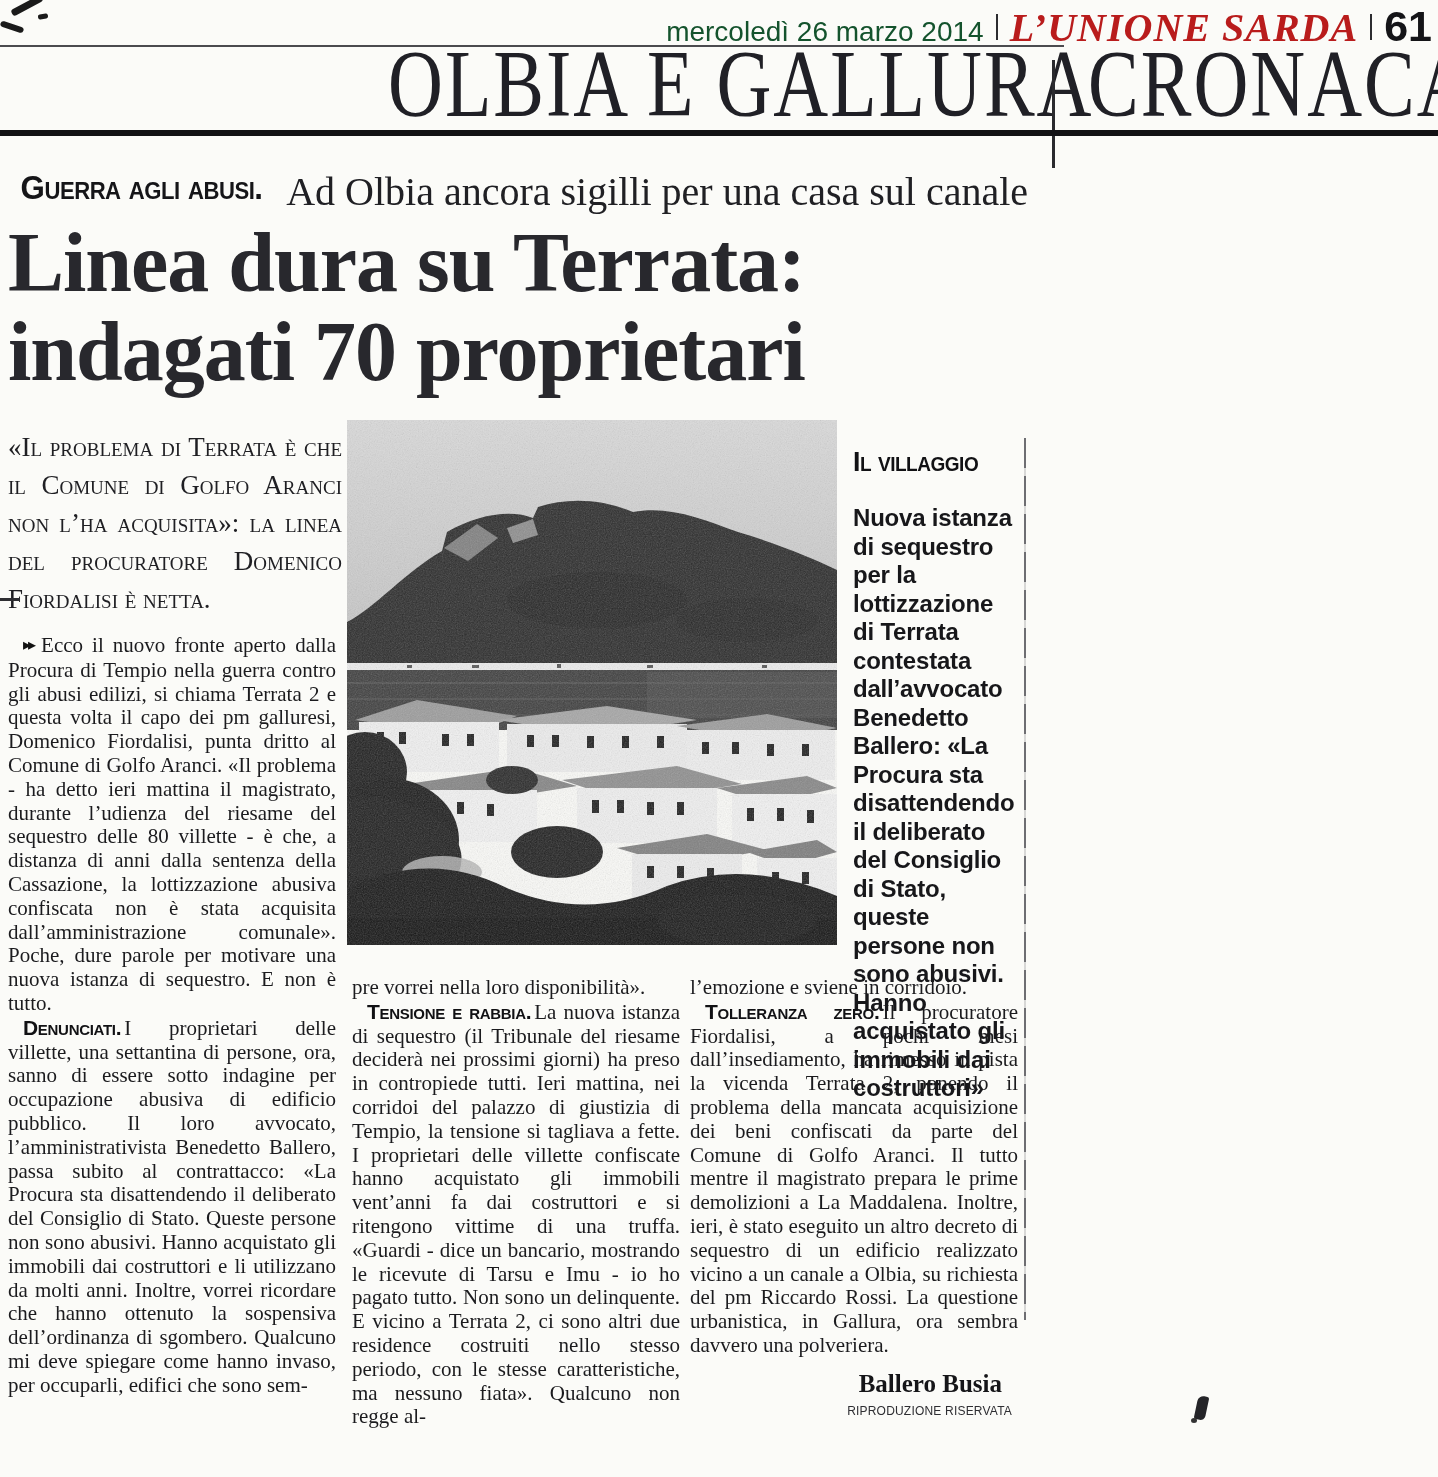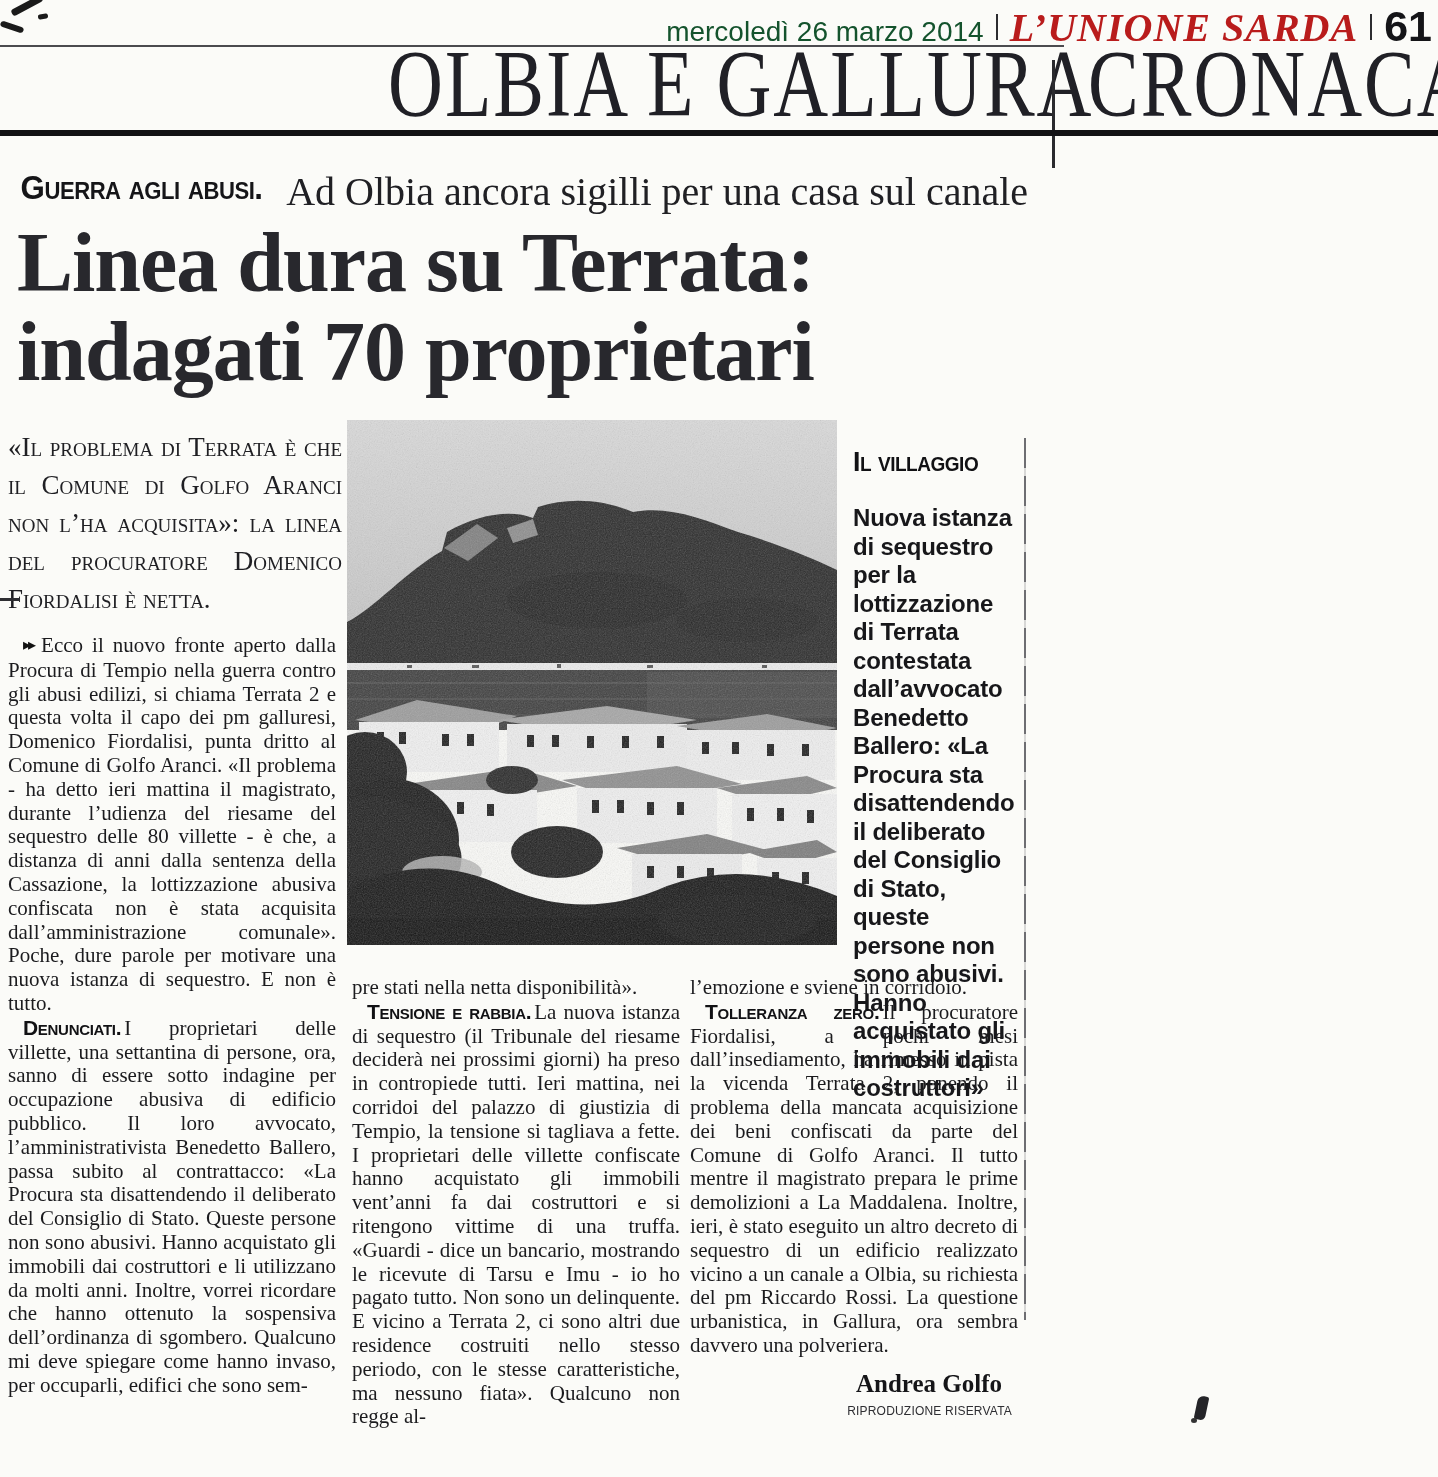--- a/index.html
+++ b/index.html
@@ -58,21 +58,21 @@
     font-variant:small-caps; letter-spacing:-0.5px; color:#151518;
     display:inline-block; transform:scaleX(0.92); transform-origin:left baseline;
   }
   .kicker-text { font-size:40px; color:#202024; }
 
   
   .headline {
     position:absolute; top:218px; left:8px;
     font-family:"Liberation Serif", serif;
     font-weight:700; font-size:84px; line-height:89px;
-    letter-spacing:-1px; color:#28282d; white-space:nowrap;margin-left:9px;
+    letter-spacing:-1px; color:#28282d; white-space:nowrap;
   }
 
   
   .standfirst {
     position:absolute; top:428px; left:8px; width:334px;
     font-variant:small-caps;
     font-size:27px; line-height:38px; color:#1f1f23;
     text-align:justify;
   }
   .left-dash { position:absolute; top:598px; left:0; width:20px; height:3px; background:#2e2e32; }
@@ -289,29 +289,29 @@
   <p class="indent">
     <span class="marker">▸▸</span><span>Ecco il nuovo fronte aperto dalla Procura di Tempio nella guerra contro gli abusi edilizi, si chiama Terrata 2 e questa volta il capo dei pm galluresi, Domenico Fiordalisi, punta dritto al Comune di Golfo Aranci. «Il problema - ha detto ieri mattina il magistrato, durante l’udienza del riesame del sequestro delle 80 villette - è che, a distanza di anni dalla sentenza della Cassazione, la lottizzazione abusiva confiscata non è stata acquisita dall’amministrazione comunale». Poche, dure parole per motivare una nuova istanza di sequestro. E non è tutto.</span>
   </p>
   <p class="indent">
     <span class="lead">Denunciati.</span><span>I proprietari delle villette, una settantina di persone, ora, sanno di essere sotto indagine per occupazione abusiva di edificio pubblico. Il loro avvocato, l’amministrativista Benedetto Ballero, passa subito al contrattacco: «La Procura sta disattendendo il deliberato del Consiglio di Stato. Queste persone non sono abusivi. Hanno acquistato gli immobili dai costruttori e li utilizzano da molti anni. Inoltre, vorrei ricordare che hanno ottenuto la sospensiva dell’ordinanza di sgombero. Qualcuno mi deve spiegare come hanno invaso, per occuparli, edifici che sono sem-</span>
   </p>
 </div>
 
 <div class="col" id="col2">
   <p>
-    <span>pre stati nella netta disponibilità».</span>
+    <span>pre vorrei nella loro disponibilità».</span>
   </p>
   <p class="indent">
     <span class="lead">Tensione e rabbia.</span><span>La nuova istanza di sequestro (il Tribunale del riesame deciderà nei prossimi giorni) ha preso in contropiede tutti. Ieri mattina, nei corridoi del palazzo di giustizia di Tempio, la tensione si tagliava a fette. I proprietari delle villette confiscate hanno acquistato gli immobili vent’anni fa dai costruttori e si ritengono vittime di una truffa. «Guardi - dice un bancario, mostrando le ricevute di Tarsu e Imu - io ho pagato tutto. Non sono un delinquente. E vicino a Terrata 2, ci sono altri due residence costruiti nello stesso periodo, con le stesse caratteristiche, ma nessuno fiata». Qualcuno non regge al-</span>
   </p>
 </div>
 
 <div class="col" id="col3">
   <p>
     <span>l’emozione e sviene in corridoio.</span>
   </p>
   <p class="indent">
     <span class="lead">Tolleranza zero.</span><span>Il procuratore Fiordalisi, a pochi mesi dall’insediamento, ha rimesso in pista la vicenda Terrata 2, ponendo il problema della mancata acquisizione dei beni confiscati da parte del Comune di Golfo Aranci. Il tutto mentre il magistrato prepara le prime demolizioni a La Maddalena. Inoltre, ieri, è stato eseguito un altro decreto di sequestro di un edificio realizzato vicino a un canale a Olbia, su richiesta del pm Riccardo Rossi. La questione urbanistica, in Gallura, ora sembra davvero una polveriera.</span>
   </p>
-  <div class="byline">Andrea Golfo</div>
+  <div class="byline">Ballero Busia</div>
   <div class="copyright">RIPRODUZIONE RISERVATA</div>
 </div>
 
 </body></html>

